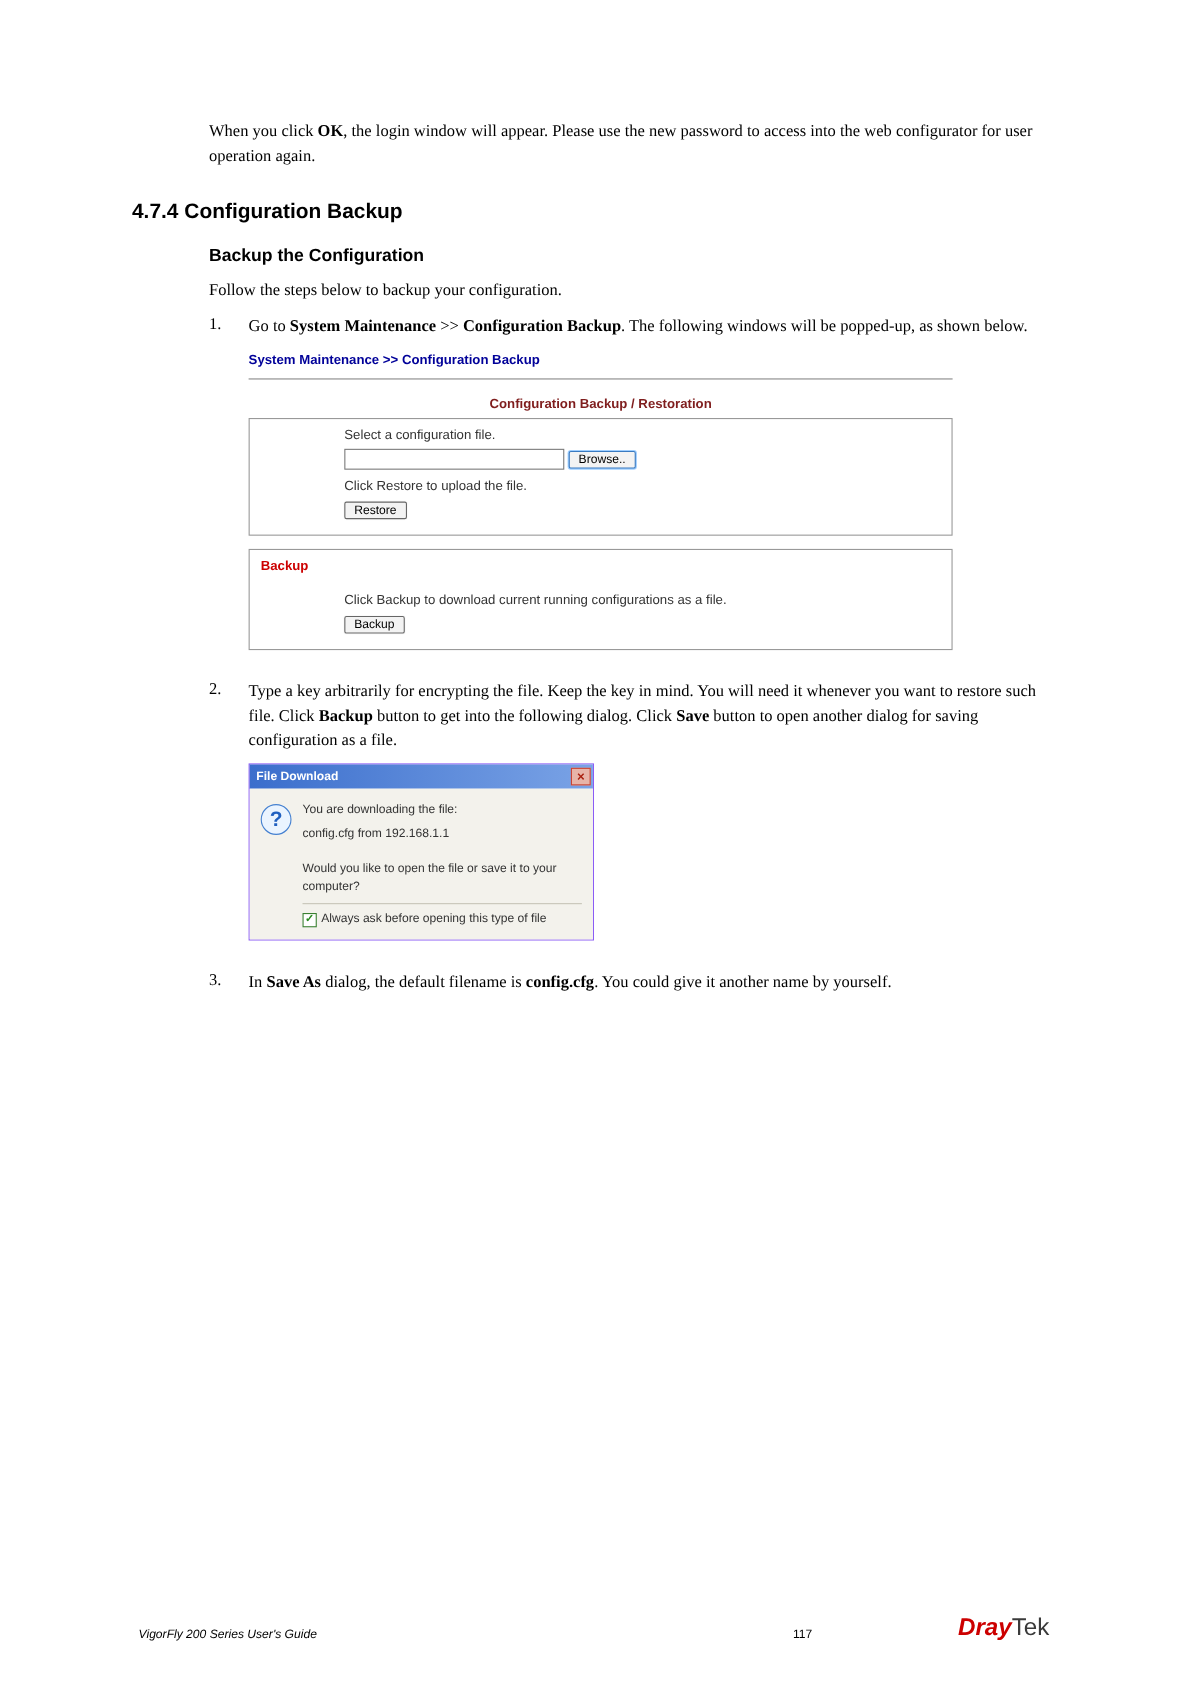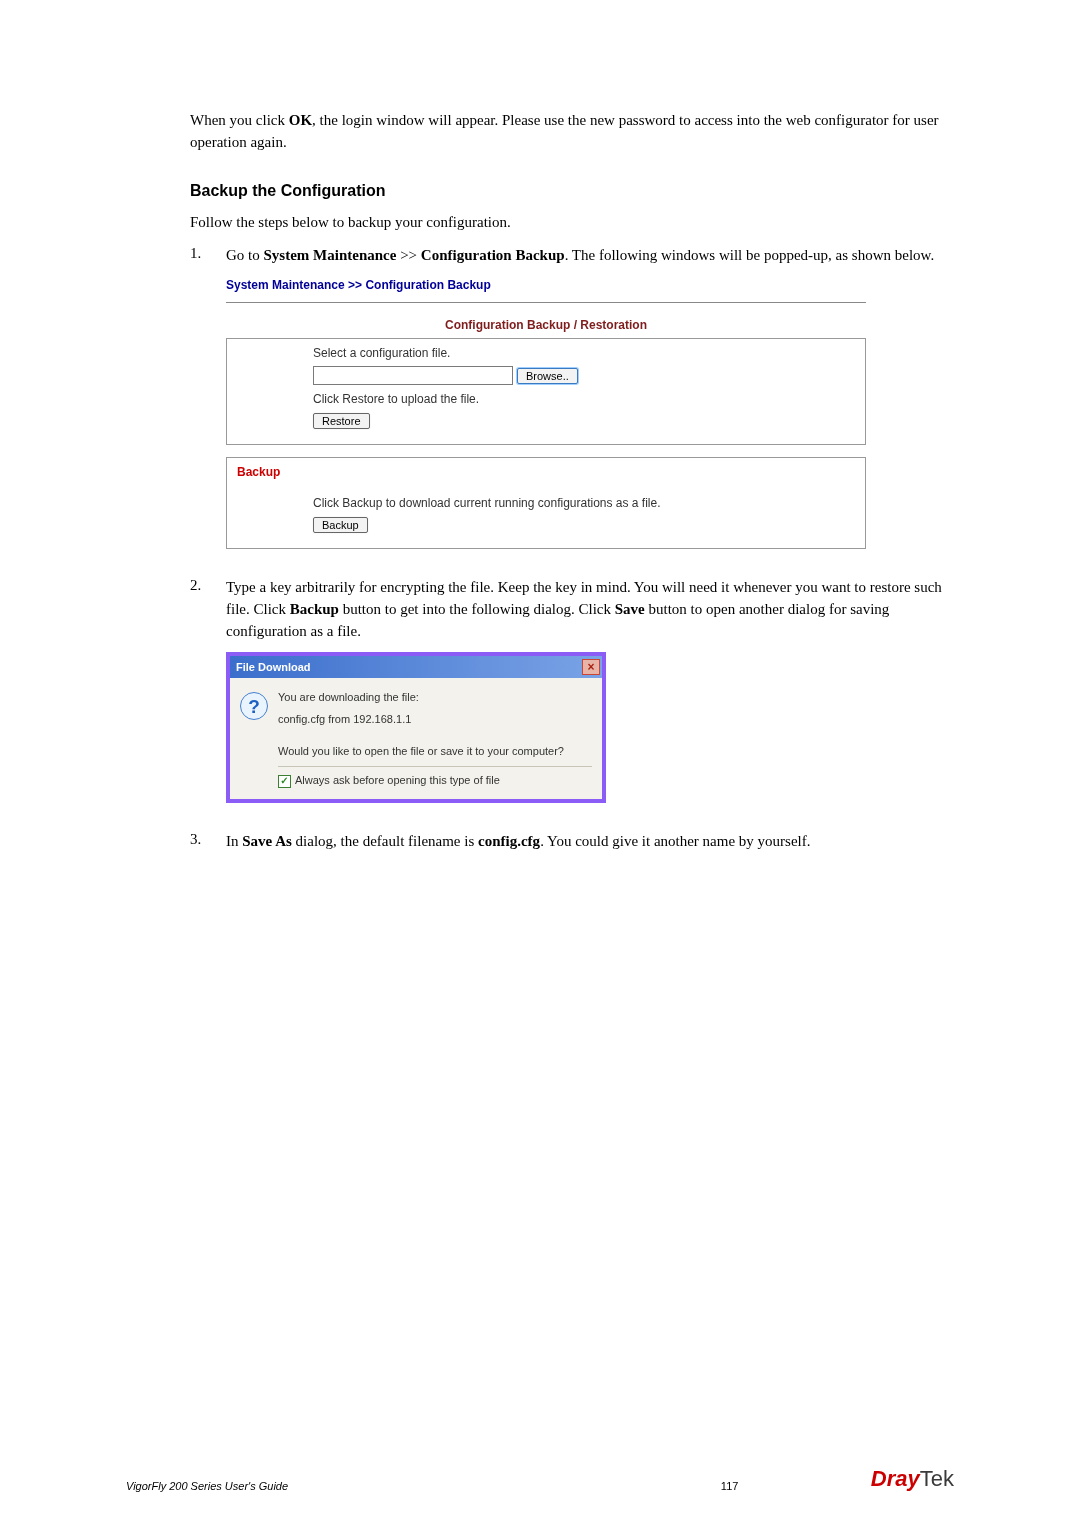--- a/index.html
+++ b/index.html
@@ -119,24 +119,24 @@
       cursor: pointer;
       box-shadow: 0 0 0 1px rgba(0,0,0,0.02);
     }
     .win-btn.highlight {
       border: 1px solid #3a7ac0;
       box-shadow: 0 0 0 1px #a0cfff;
     }
     .spacer4 { height: 4px; }
     
     .dialog {
-      width: 380px;
+      width: 314px;
       font-family: Tahoma, Arial, sans-serif;
       font-size: 11px;
-      border: 4px solid #8b5cf6;
+      border: 1px solid #8b5cf6;
       margin: 10px 0 14px 0;
     }
     .titlebar {
       height: 22px;
       line-height: 22px;
       background: linear-gradient(to right, #3b6ecc, #7aa3e6);
       color: #fff;
       display: flex;
       justify-content: space-between;
       align-items: center;
@@ -247,20 +247,21 @@
   </style>
 </head>
 <body>
 
 <div class="page-content">
 
   <p class="intro-text">
     <span>When you click </span><span class="bold">OK</span><span>, the login window will appear. Please use the new password to access into the web configurator for user operation again.</span>
   </p>
 
+  <h2 class="h2">4.7.4 Configuration Backup</h2>
   <h3 class="h3">Backup the Configuration</h3>
 
   <p class="body-text">Follow the steps below to backup your configuration.</p>
 
   <ol class="steps">
     <li>
       <span class="step-num">1.</span>
       <div class="step-body">
         <p>
           <span>Go to </span><span class="bold">System Maintenance</span><span> &gt;&gt; </span><span class="bold">Configuration Backup</span><span>. The following windows will be popped-up, as shown below.</span>

